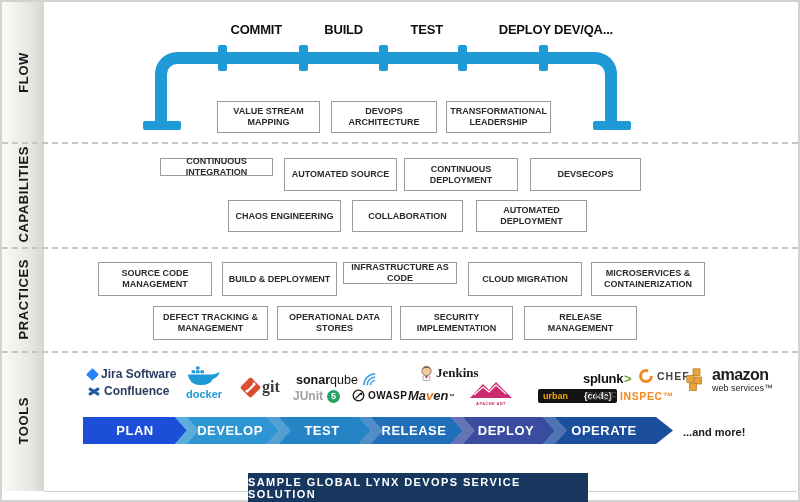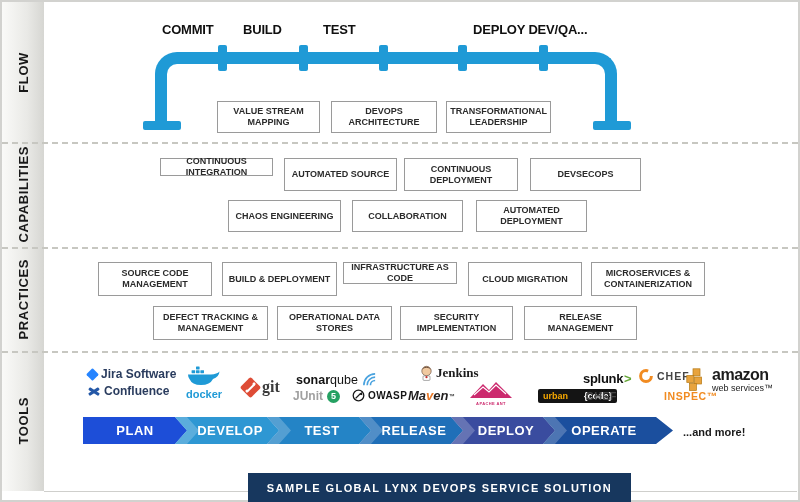--- a/index.html
+++ b/index.html
@@ -8,33 +8,33 @@
   .frame{position:absolute;inset:0;border:2px solid #d2d2cf;pointer-events:none;z-index:4;}
   
   .sidebar-seg{position:absolute;left:2px;width:42px;background:linear-gradient(to right,#fafaf8,#e9e9e6 60%,#d6d6d2);z-index:1;display:flex;align-items:center;justify-content:center;}
   .v-label{writing-mode:vertical-rl;transform:rotate(180deg);font-weight:bold;font-size:13px;letter-spacing:.6px;color:#181818;}
   .dash{position:absolute;left:2px;width:796px;height:0;border-top:2px dashed #c7c7c1;z-index:2;}
   .baseline{position:absolute;top:491px;left:44px;width:753px;height:1px;background:#cfcfcc;z-index:2;}
   
   .pipe{position:absolute;left:155px;top:52px;width:462px;height:78px;border-style:solid;border-width:12px 12px 0 12px;border-radius:22px 22px 0 0;box-sizing:border-box;z-index:1;}
   .pipe-foot{position:absolute;top:121px;width:38px;height:9px;border-radius:2px;z-index:2;}
   .pipe-tick{position:absolute;top:45px;width:9px;height:26px;border-radius:2px;z-index:3;}
-  .stage-label{position:absolute;top:22px;height:14px;font-weight:bold;font-size:13px;letter-spacing:-0.2px;color:#101010;text-align:left;white-space:nowrap;z-index:3;}
+  .stage-label{position:absolute;top:22px;height:14px;font-weight:bold;font-size:13px;letter-spacing:-0.2px;color:#101010;text-align:right;white-space:nowrap;z-index:3;}
   
   .box{position:absolute;border:1px solid #9a9a9a;background:#fff;display:flex;align-items:center;justify-content:center;text-align:center;font-weight:bold;font-size:9px;line-height:1.18;color:#2b2b2b;box-sizing:border-box;padding:2px 4px;z-index:3;}
   
   .chev-bar{position:absolute;left:83px;top:417px;height:27px;display:flex;z-index:3;}
   .chev{position:relative;height:27px;display:flex;align-items:center;justify-content:center;color:#fff;font-weight:bold;font-size:13px;letter-spacing:.5px;}
   .chev.first{width:104px;clip-path:polygon(0 0,calc(100% - 12px) 0,100% 50%,calc(100% - 12px) 100%,0 100%);}
   .chev.mid{width:104px;margin-left:-12px;clip-path:polygon(0 0,calc(100% - 12px) 0,100% 50%,calc(100% - 12px) 100%,0 100%,12px 50%);padding-left:6px;box-sizing:border-box;}
   .chev.last{width:130px;margin-left:-12px;clip-path:polygon(0 0,calc(100% - 17px) 0,100% 50%,calc(100% - 17px) 100%,0 100%,12px 50%);padding-left:2px;padding-right:10px;box-sizing:border-box;}
   .chev-shine{position:absolute;left:0;top:0;bottom:0;width:24px;background:rgba(255,255,255,.22);clip-path:polygon(0 0,12px 0,24px 50%,12px 100%,0 100%,12px 50%);}
   .more-label{position:absolute;left:683px;top:426px;width:100px;font-weight:bold;font-size:11px;color:#1a1a1a;z-index:3;}
   
-  .banner{position:absolute;left:248px;top:473px;width:383px;height:29px;display:flex;align-items:center;justify-content:center;color:#fff;font-weight:bold;font-size:11px;letter-spacing:1.4px;z-index:6;}
+  .banner{position:absolute;left:248px;top:473px;width:340px;height:29px;display:flex;align-items:center;justify-content:center;color:#fff;font-weight:bold;font-size:11px;letter-spacing:1.4px;z-index:6;}
   
   .logo{position:absolute;display:flex;align-items:center;gap:4px;white-space:nowrap;z-index:3;}
   .atl-text{font-size:12px;font-weight:600;color:#2a3c5e;}
   .diamond{width:9px;height:9px;transform:rotate(45deg);border-radius:1px;display:inline-block;}
   .conf-x{position:relative;width:12px;height:11px;display:inline-block;}
   .conf-x span{position:absolute;left:0;top:4px;width:12px;height:3.2px;border-radius:1px;}
   .conf-x .b1{transform:rotate(32deg);}
   .conf-x .b2{transform:rotate(-32deg);}
   .docker-block{flex-direction:column;gap:0;align-items:center;}
   .docker-word{font-size:11px;font-weight:bold;}
@@ -220,21 +220,21 @@
 
   <div class="logo" style="left:638px;top:368px;gap:3px;">
     <svg width="16" height="16" viewBox="0 0 16 16">
       <circle cx="8" cy="8" r="5.4" fill="none" stroke-width="3" stroke-dasharray="27 7" style="stroke: rgb(241, 139, 33);"></circle>
     </svg>
     <span class="chef-word">CHEF</span>
   </div>
 
   <div class="logo chef-inspec" style="left:586px;top:390px;gap:3px;">
     <span style="color:#454545;">CHEF</span>
-    <span style="color: rgb(241, 139, 33); margin-left: 44px;">INSPEC™</span>
+    <span style="color: rgb(241, 139, 33);">INSPEC™</span>
   </div>
 
   <div class="logo" style="left:686px;top:367px;gap:2px;">
     <svg width="24" height="24" viewBox="0 0 24 24">
       <g stroke="#b57a16" stroke-width="0.7" style="fill: rgb(232, 163, 61);">
         <rect x="7" y="0.8" width="7" height="7"></rect>
         <rect x="0.8" y="7.5" width="7" height="7"></rect>
         <rect x="8.6" y="9" width="7" height="7"></rect>
         <rect x="3.4" y="15.5" width="7" height="7"></rect>
       </g>

